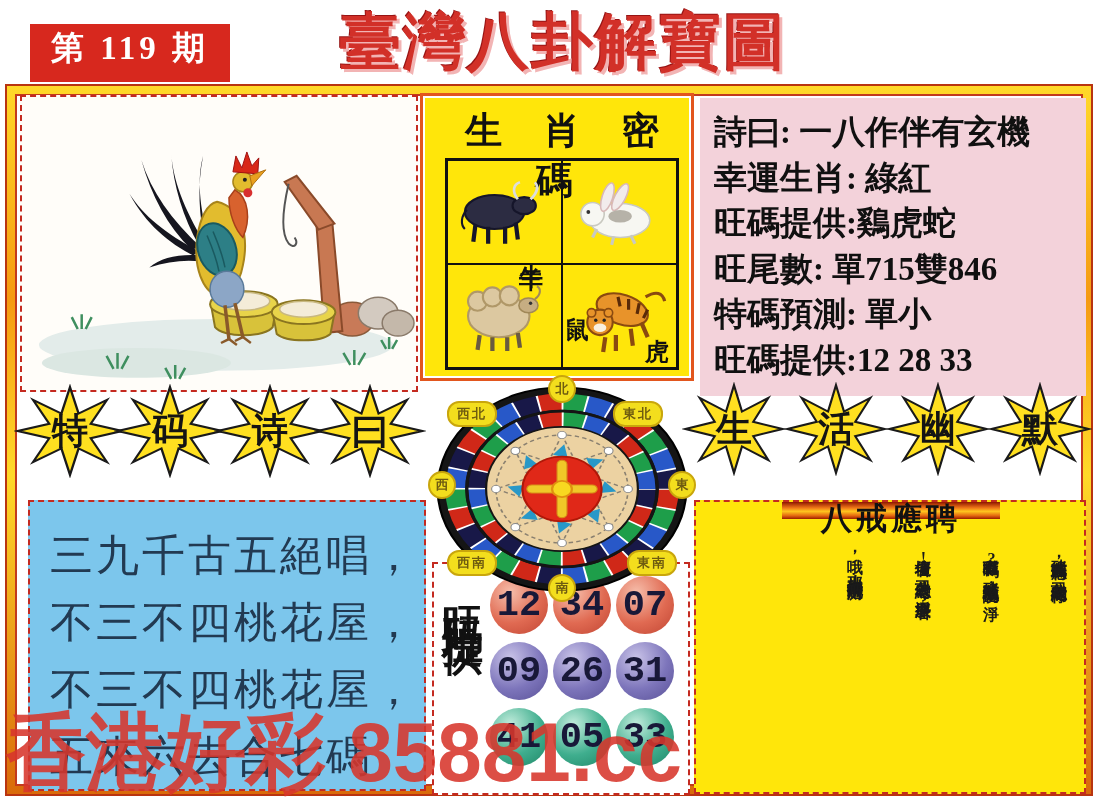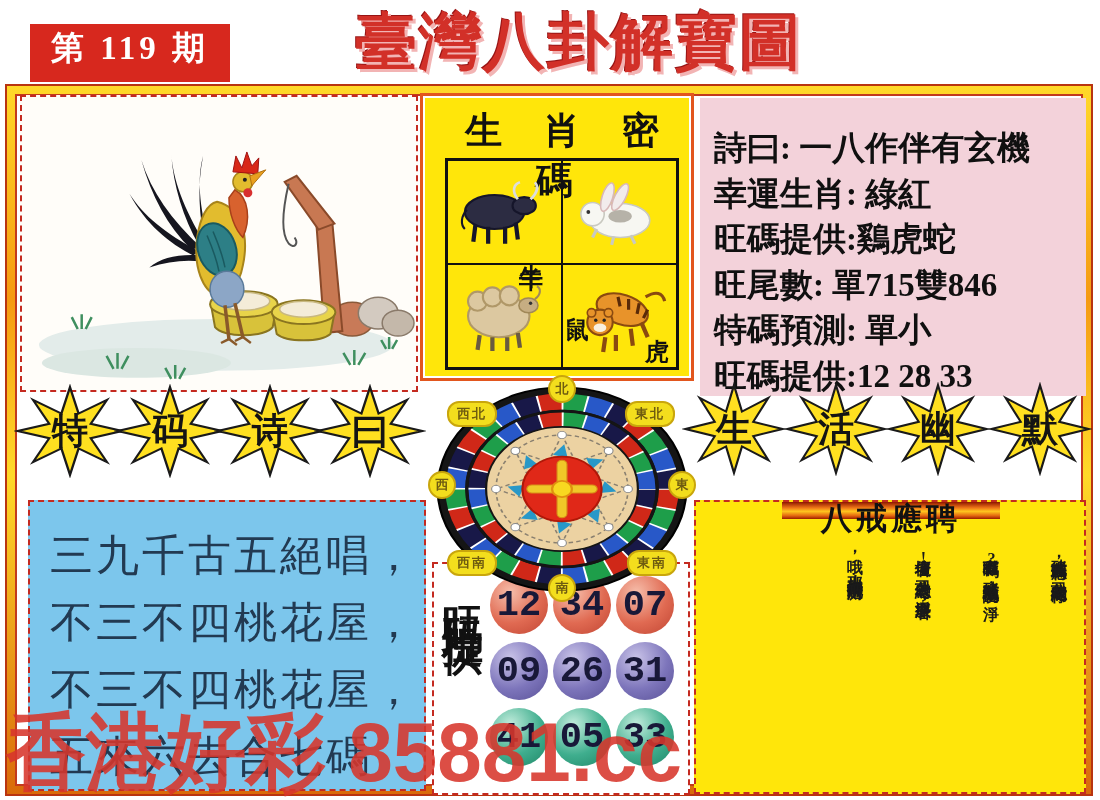--- a/index.html
+++ b/index.html
@@ -2,21 +2,21 @@
 <html><head>
 <meta charset="utf-8">
 <style>
   html,body{margin:0;padding:0;background:#fff;}
   .page{position:relative;width:1100px;height:800px;background:#fff;overflow:hidden;
         font-family:"Liberation Serif","DejaVu Serif",serif;}
 
   
   .issue-box{position:absolute;left:30px;top:24px;width:200px;height:58px;background:#d7281e;
              color:#fff;font-size:33px;font-weight:bold;text-align:center;line-height:48px;letter-spacing:4px;}
-  .main-title{position:absolute;left:344px;top:2px;width:470px;height:80px;text-align:center;
+  .main-title{position:absolute;left:328px;top:2px;width:470px;height:80px;text-align:center;
               font-size:62px;font-weight:bold;color:#d23028;letter-spacing:2px;line-height:80px;
               text-shadow:3px 3px 0 #f2b4b4,-1px -1px 0 #971414;}
 
   
   .gold-frame{position:absolute;left:5px;top:84px;width:1088px;height:712px;
               background:linear-gradient(180deg,#ffd929,#f59a12 30%,#ffd929 55%,#d96a0a);
               border:2px solid #b93410;box-sizing:border-box;z-index:1;}
   .frame-inner{position:absolute;left:8px;top:8px;right:8px;bottom:8px;background:#fff;
                border:2px solid #c23a1d;}
 
@@ -32,21 +32,21 @@
           border:3px solid #e2561e;box-shadow:inset 0 0 0 2px #fff;z-index:2;padding-left:10px;}
   .zodiac-title{margin-top:10px;text-align:center;font-size:37px;font-weight:bold;color:#111;letter-spacing:16px;text-indent:16px;}
   .zgrid{position:absolute;left:22px;top:62px;width:230px;height:208px;border:2px solid #111;
          display:grid;grid-template-columns:1fr 1fr;grid-template-rows:1fr 1fr;}
   .zcell{position:relative;border:1px solid #111;}
   .zcell svg{position:absolute;left:2px;top:6px;width:106px;height:90px;}
   .zlabel{position:absolute;font-size:24px;font-weight:bold;color:#111;}
   .zl-ox{right:8px;top:2px;}
 
   
-  .hints{left:700px;top:98px;width:386px;height:298px;background:#f3d2da;padding:28px 14px;z-index:2;}
+  .hints{left:700px;top:98px;width:386px;height:298px;background:#f3d2da;padding:12px 14px;z-index:2;}
   .hint-line{font-size:33px;font-weight:bold;color:#101010;line-height:45.5px;white-space:nowrap;}
 
   
   .star{position:absolute;width:112px;height:94px;z-index:5;}
   .star svg{position:absolute;left:0;top:0;width:112px;height:94px;}
   .star-char{position:absolute;left:0;top:0;width:112px;height:94px;text-align:center;line-height:94px;
              font-size:36px;font-weight:bold;color:#141414;}
 
   
   .poem{left:28px;top:500px;width:398px;height:291px;background:#7cc6ec;padding:20px 0 0 20px;z-index:2;}
@@ -285,21 +285,21 @@
           <circle cx="77.6" cy="162.4" r="4"></circle>
         <circle cx="60" cy="120" r="4"></circle>
           <circle cx="77.6" cy="77.6" r="4"></circle>
       </g>
       <circle cx="120" cy="120" r="36" fill="#e02818" stroke="#b01808" stroke-width="2"></circle>
       <rect x="88" y="115.5" width="64" height="9" rx="4.5" fill="#f0c828" stroke="#d89018" stroke-width="1"></rect>
       <rect x="115.5" y="88" width="9" height="64" rx="4.5" fill="#f0c828" stroke="#d89018" stroke-width="1"></rect>
       <circle cx="120" cy="120" r="9" fill="#f8d820" stroke="#e09010" stroke-width="2"></circle>
     </svg>
     <div class="compass c1" style="left:132px;top:8px;">北</div>
-    <div class="compass c2" style="left:220px;top:33px;font-family:Liberation Mono, monospace;">東北</div>
+    <div class="compass c2" style="left:208px;top:33px;font-family:Liberation Mono, monospace;">東北</div>
     <div class="compass c1" style="left:252px;top:104px;">東</div>
     <div class="compass c2" style="left:222px;top:182px;">東南</div>
     <div class="compass c1" style="left:132px;top:207px;">南</div>
     <div class="compass c2" style="left:42px;top:182px;">西南</div>
     <div class="compass c1" style="left:12px;top:104px;">西</div>
     <div class="compass c2" style="left:42px;top:33px;">西北</div>
   </div>
 
   <div class="panel dashed lucky">
     <div class="lucky-label">旺码提供</div>

